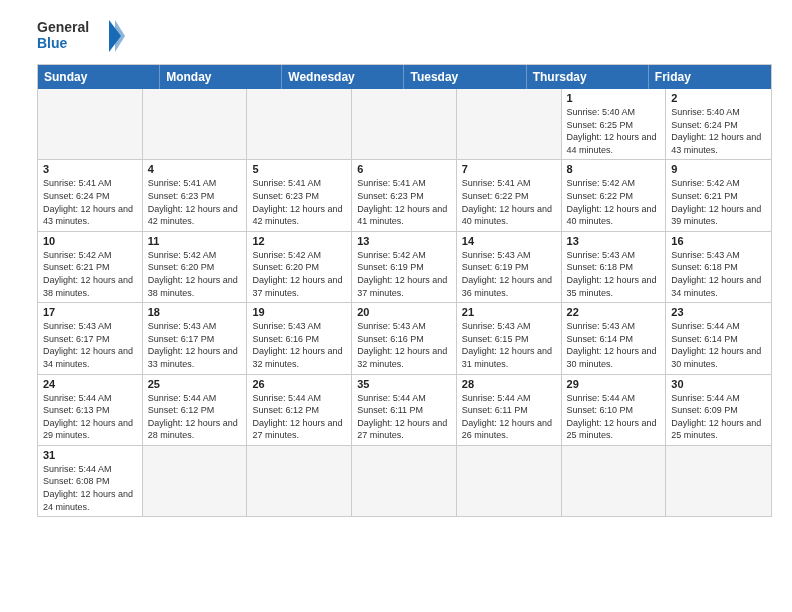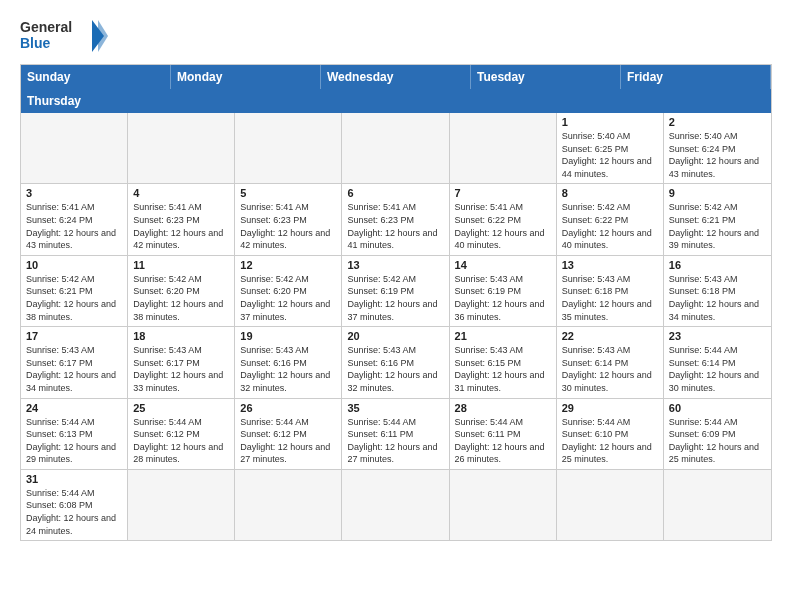--- a/index.html
+++ b/index.html
@@ -6,21 +6,21 @@
     body {
       font-family: Arial, sans-serif;
       background: #fff;
       width: 792px;
       height: 612px;
       overflow: hidden;
     }
     .page {
       width: 792px;
       height: 436px;
-      padding: 16px 20px 10px 20px;
+      padding: 16px 20px 10px 37px;
       display: flex;
       flex-direction: column;
       border-radius: 8px;
     }
     .header {
       display: flex;
       justify-content: space-between;
       align-items: flex-start;
       margin-bottom: 8px;
     }
@@ -43,21 +43,21 @@
       color: #555;
     }
     .calendar {
       flex: 1;
       display: flex;
       flex-direction: column;
       border: 1px solid #ccc;
     }
     .cal-header {
       display: grid;
-      grid-template-columns: repeat(5, 1fr);
+      grid-template-columns: repeat(6, 1fr);
       background: #2a6db5;
     }
     .cal-header-cell {
       color: #fff;
       font-size: 12px;
       font-weight: bold;
       padding: 5px 6px;
       text-align: left;
       border-right: 1px solid rgba(255,255,255,0.3);
     }
@@ -120,22 +120,22 @@
       <div class="location"></div>
     </div>
   </div>
 
   <div class="calendar">
     <div class="cal-header">
     <div class="cal-header-cell">Sunday</div>
         <div class="cal-header-cell">Monday</div>
         <div class="cal-header-cell">Wednesday</div>
         <div class="cal-header-cell">Tuesday</div>
+        <div class="cal-header-cell">Thursday</div>
         <div class="cal-header-cell">Friday</div>
-        <div class="cal-header-cell">Thursday</div>
       </div>
     <div class="cal-body">
     <div class="cal-row">
           <div class="cal-cell empty"></div>
           <div class="cal-cell empty"></div>
           <div class="cal-cell empty"></div>
           <div class="cal-cell empty"></div>
           <div class="cal-cell empty"></div>
           <div class="cal-cell">
             <span class="day-num">1</span>
@@ -255,21 +255,21 @@
           </div>
           <div class="cal-cell">
             <span class="day-num">28</span>
             <div class="sun-info">Sunrise: 5:44 AM<br>Sunset: 6:11 PM<br>Daylight: 12 hours and 26 minutes.</div>
           </div>
           <div class="cal-cell">
             <span class="day-num">29</span>
             <div class="sun-info">Sunrise: 5:44 AM<br>Sunset: 6:10 PM<br>Daylight: 12 hours and 25 minutes.</div>
           </div>
           <div class="cal-cell">
-            <span class="day-num">60</span>
+            <span class="day-num">30</span>
             <div class="sun-info">Sunrise: 5:44 AM<br>Sunset: 6:09 PM<br>Daylight: 12 hours and 25 minutes.</div>
           </div>
         </div>
         <div class="cal-row last-row">
           <div class="cal-cell">
             <span class="day-num">31</span>
             <div class="sun-info">Sunrise: 5:44 AM<br>Sunset: 6:08 PM<br>Daylight: 12 hours and 24 minutes.</div>
           </div>
           <div class="cal-cell empty"></div>
           <div class="cal-cell empty"></div>

